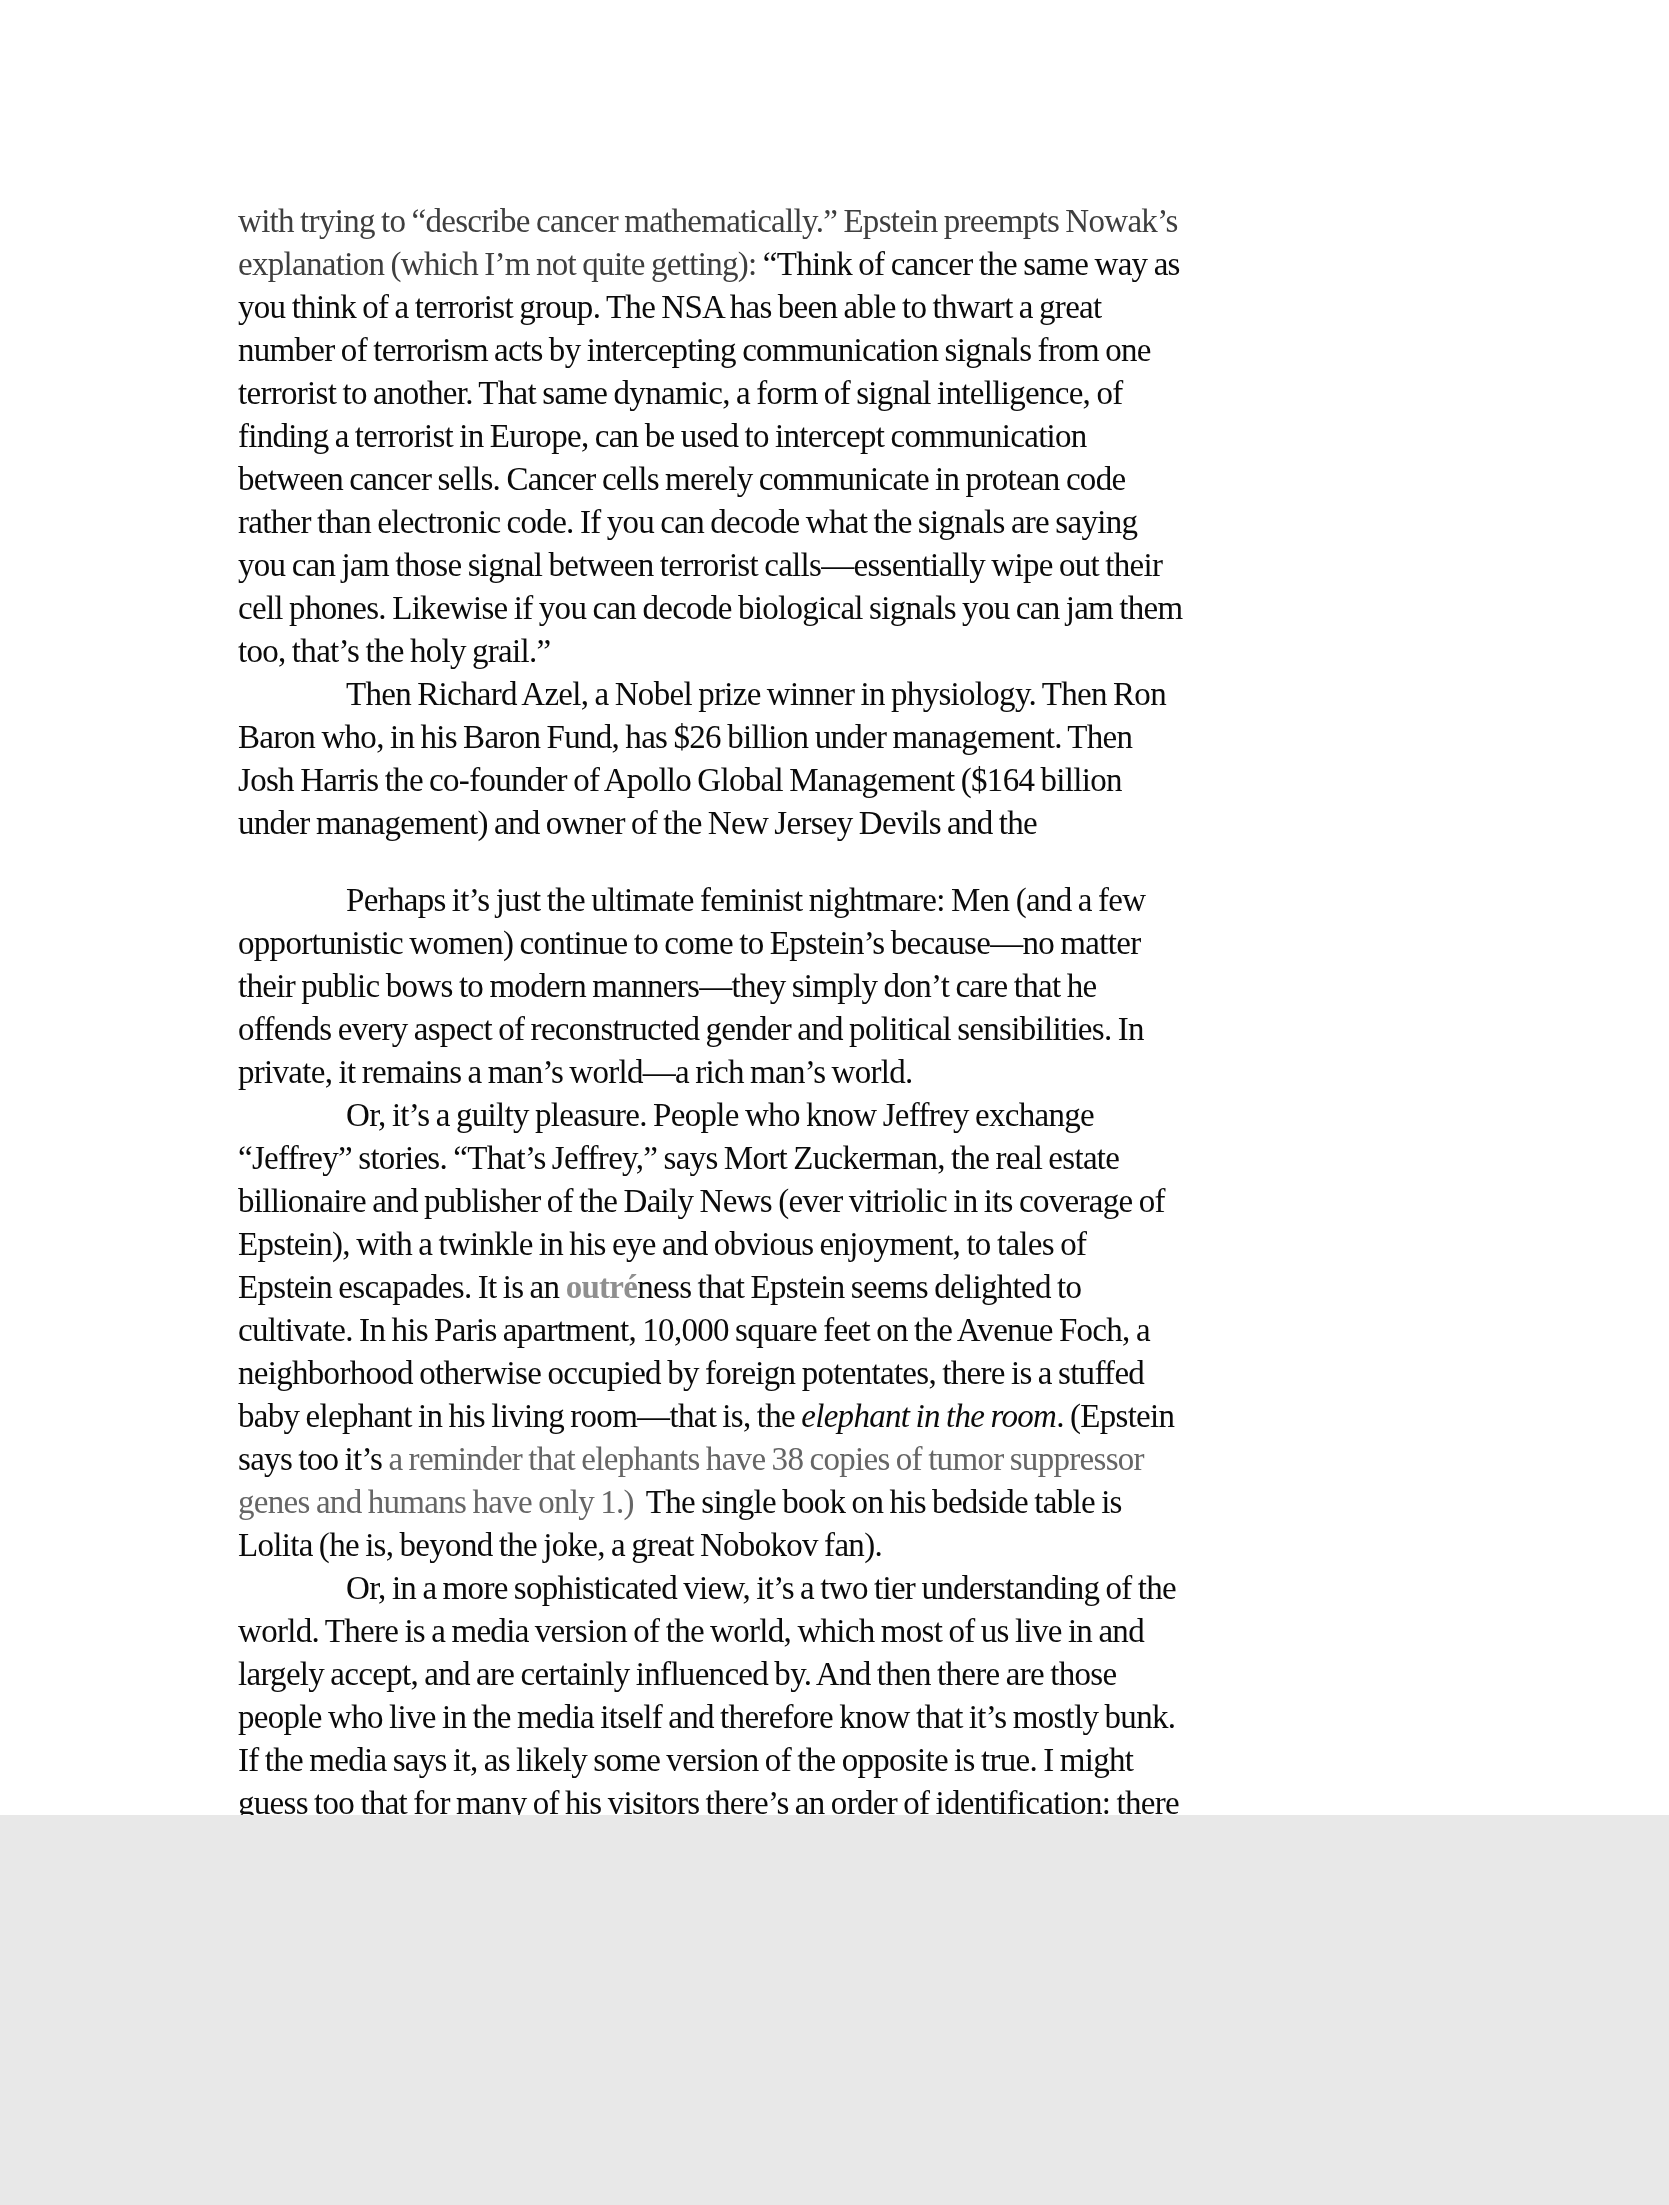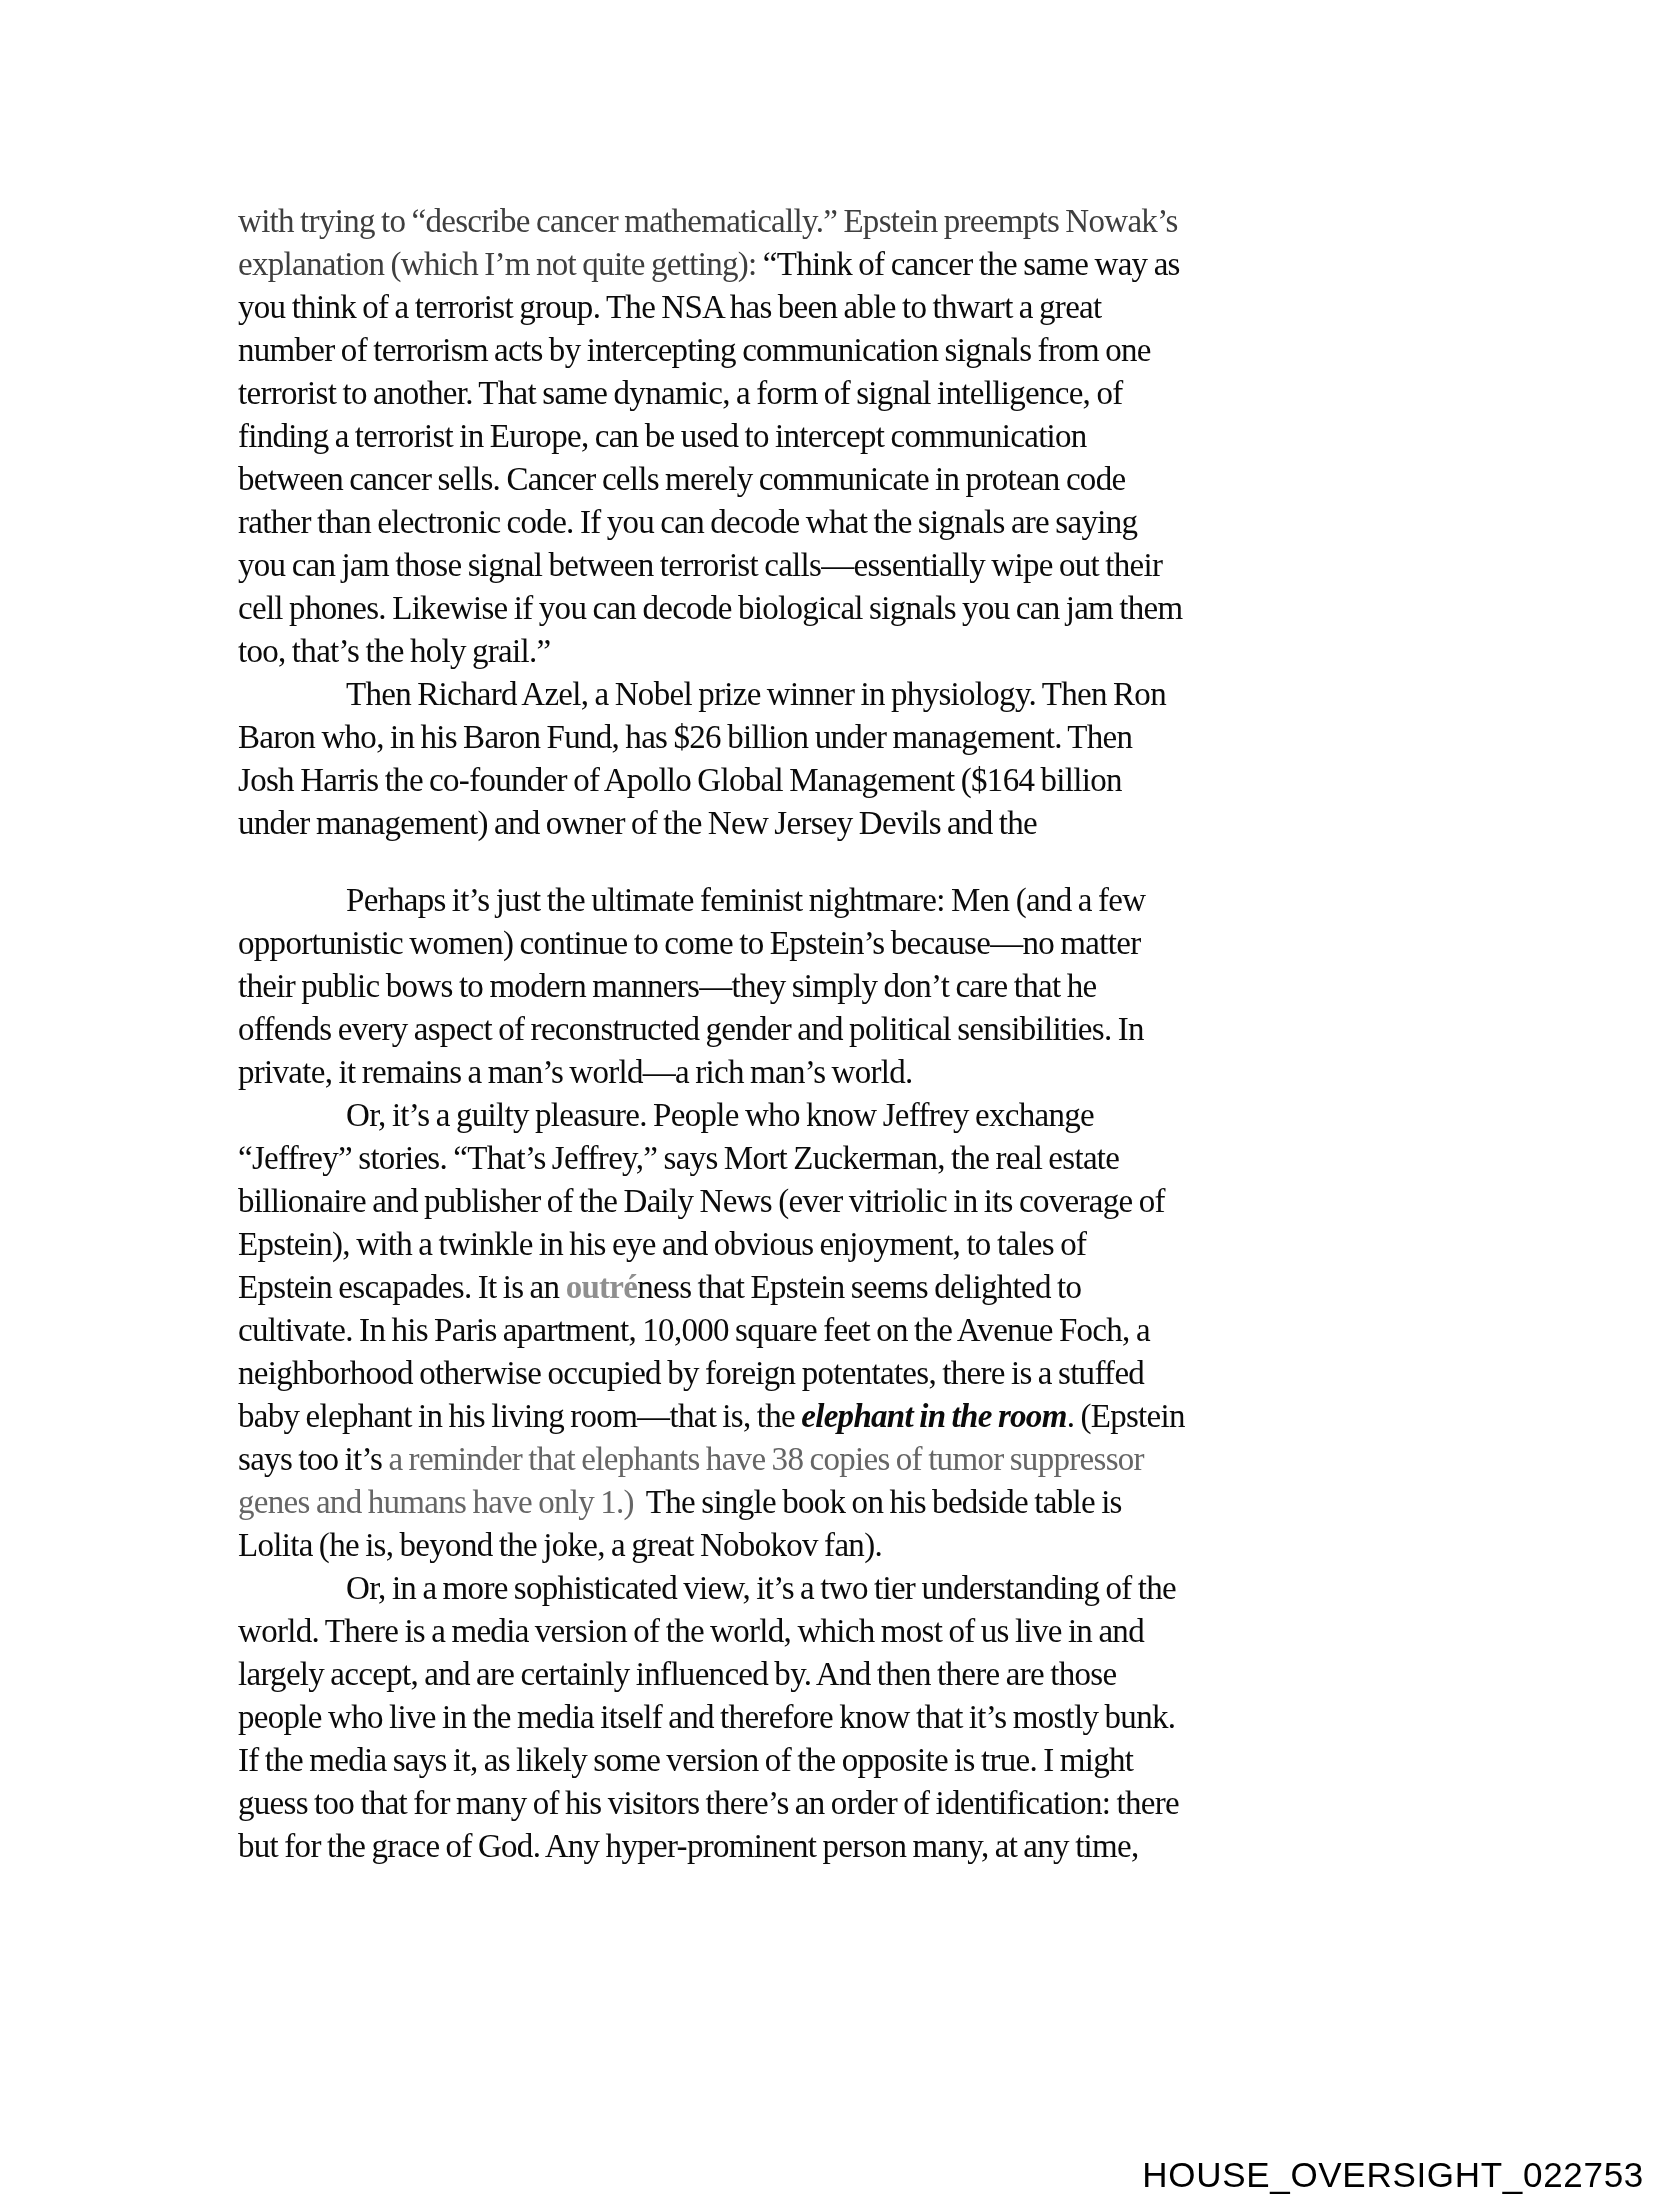--- a/index.html
+++ b/index.html
@@ -3,21 +3,21 @@
 <meta charset="utf-8">
 <style>
   html, body {
     margin: 0;
     padding: 0;
     background: #e8e8e8;
   }
   .page {
     position: relative;
     width: 1669px;
-    height: 2205px;
+    height: 1815px;
     background: #ffffff;
     overflow: hidden;
     font-family: "Liberation Serif", serif;
   }
   .doc-text {
     position: absolute;
     left: 238px;
     top: 200px;
     width: 1218px;
     font-size: 33px;
@@ -27,21 +27,21 @@
     word-spacing: -1.3px;
   }
   .para { margin: 0; }
   .para.gap-before { margin-top: 34px; }
   .line { white-space: pre; }
   .line.first { text-indent: 108px; }
   .seg-n  { color: var(--ink, #0b0b0b); }
   .seg-f  { color: var(--faded, #3f3f3f); }
   .seg-g  { color: var(--gray, #666666); }
   .seg-lg { color: var(--lightgray, #8f8f8f); font-weight: bold; }
-  .seg-i  { color: var(--ink, #0b0b0b); font-style: italic; font-weight: bold; }
+  .seg-i  { color: var(--ink, #0b0b0b); font-style: italic; }
   .bates {
     position: absolute;
     top: 2156px;
     right: 25px;
     font-family: "Liberation Sans", sans-serif;
     font-size: 35px;
     line-height: 37px;
     color: #000000;
     letter-spacing: 0.7px;
     white-space: pre;

